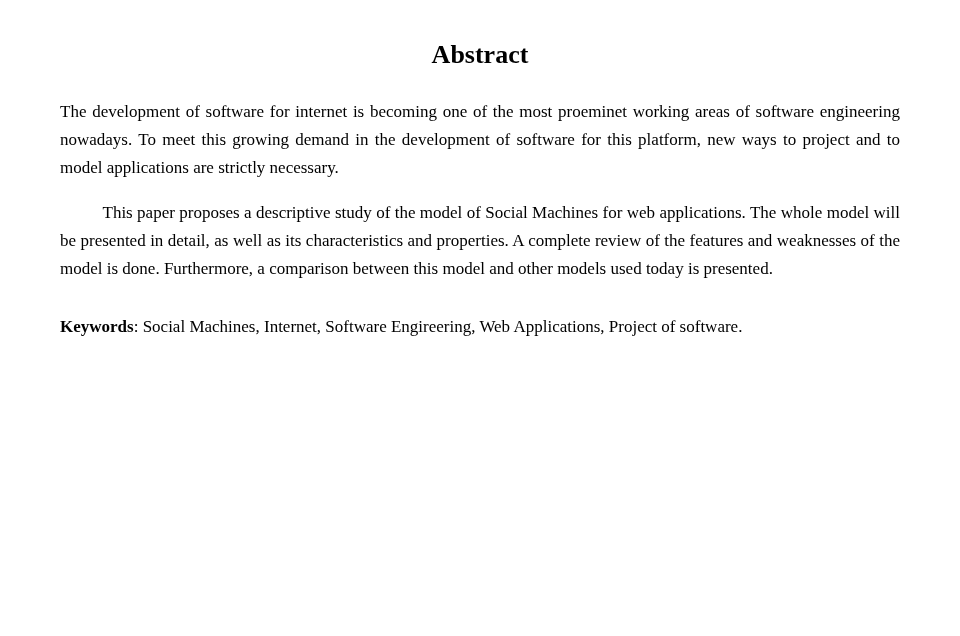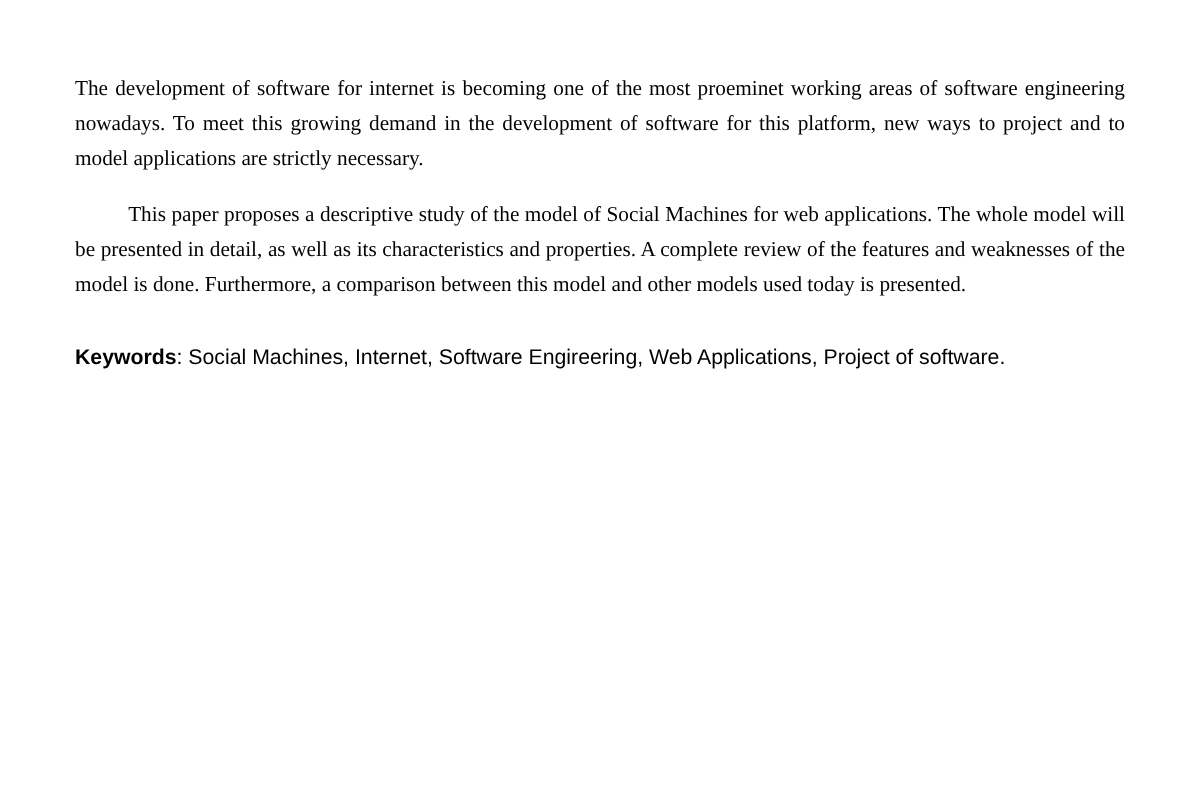--- a/index.html
+++ b/index.html
@@ -44,33 +44,34 @@
       margin-top: 17px;
     }
 
     .abstract-body p.indent {
       text-indent: 2.5em;
     }
 
     .keywords-section {
       margin-top: 30px;
       font-size: 17px;
-      font-family: Liberation Sans, sans-serif;
+      font-family: Liberation Serif, serif;
       line-height: 1.65;
     }
 
     .keywords-label {
       font-weight: bold;
     }
   </style>
 </head>
 <body>
 
 <div class="page">
 
+  <h1 class="abstract-title">Abstract</h1>
 
   <div class="abstract-body">
 
     <p>
       <span>The development of software for internet is becoming one of the most proeminet working areas of software engineering nowadays. To meet this growing demand in the development of software for this platform, new ways to project and to model applications are strictly necessary.</span>
     </p>
 
     <p class="indent">
       <span>This paper proposes a descriptive study of the model of Social Machines for web applications. The whole model will be presented in detail, as well as its characteristics and properties. A complete review of the features and weaknesses of the model is done. Furthermore, a comparison between this model and other models used today is presented.</span>
     </p>

